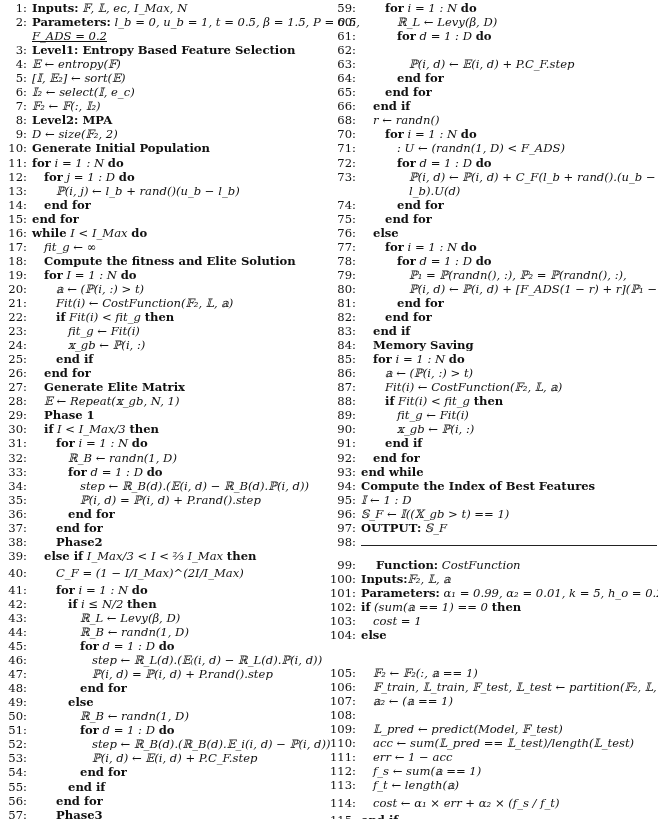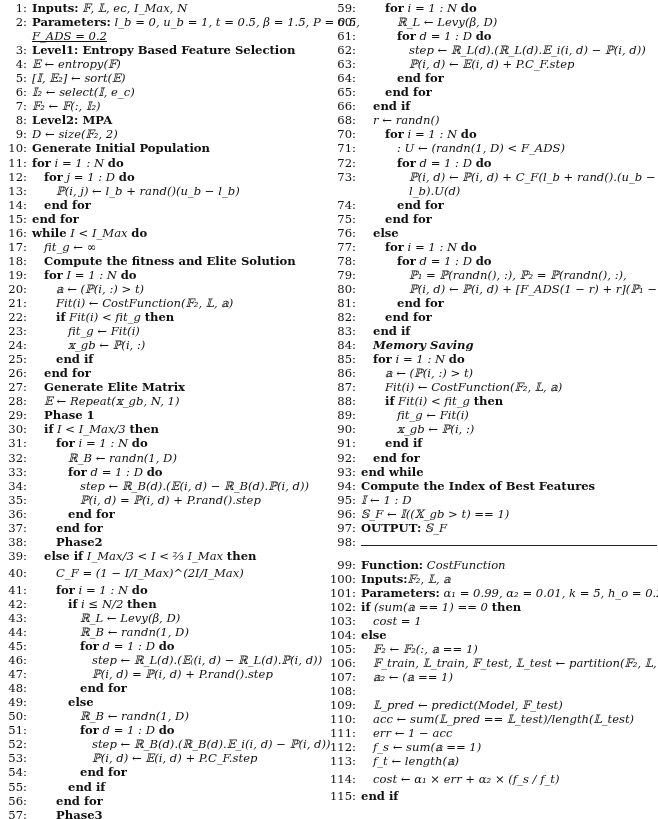--- a/index.html
+++ b/index.html
@@ -276,21 +276,20 @@
       <div class="line">
         <span class="num">60:</span>
         <span class="txt" style="padding-left: 36px;"><span class="i">ℝ_L ← Levy(β, D)</span></span>
       </div>
       <div class="line">
         <span class="num">61:</span>
         <span class="txt" style="padding-left: 36px;"><span class="b">for</span><span class="i"> d = 1 : D </span><span class="b">do</span></span>
       </div>
       <div class="line">
         <span class="num">62:</span>
-        <span class="txt" style="padding-left: 48px;"><span class="i">step ← ℝ_L(d).(ℝ_L(d).𝔼_i(i, d) − ℙ(i, d))</span></span>
       </div>
       <div class="line">
         <span class="num">63:</span>
         <span class="txt" style="padding-left: 48px;"><span class="i">ℙ(i, d) ← 𝔼(i, d) + P.C_F.step</span></span>
       </div>
       <div class="line">
         <span class="num">64:</span>
         <span class="txt" style="padding-left: 36px;"><span class="b">end for</span></span>
       </div>
       <div class="line">
@@ -360,21 +359,21 @@
       <div class="line">
         <span class="num">82:</span>
         <span class="txt" style="padding-left: 24px;"><span class="b">end for</span></span>
       </div>
       <div class="line">
         <span class="num">83:</span>
         <span class="txt" style="padding-left: 12px;"><span class="b">end if</span></span>
       </div>
       <div class="line">
         <span class="num">84:</span>
-        <span class="txt" style="padding-left: 12px; font-style: italic;"><span class="b">Memory Saving</span></span>
+        <span class="txt" style="padding-left: 12px;"><span class="b">Memory Saving</span></span>
       </div>
       <div class="line">
         <span class="num">85:</span>
         <span class="txt" style="padding-left: 12px;"><span class="b">for</span><span class="i"> i = 1 : N </span><span class="b">do</span></span>
       </div>
       <div class="line">
         <span class="num">86:</span>
         <span class="txt" style="padding-left: 24px;"><span class="i">𝕒 ← (ℙ(i, :) &gt; t)</span></span>
       </div>
       <div class="line">
@@ -421,21 +420,21 @@
         <span class="num">97:</span>
         <span class="txt" style="padding-left: 0px;"><span class="b">OUTPUT:</span><span class="i"> 𝕊_F</span></span>
       </div>
       <div class="line">
         <span class="num">98:</span>
         <span class="txt" style="padding-left: 0px;"><span class="rule"></span></span>
       </div>
       <div class="gap"></div>
       <div class="line">
         <span class="num">99:</span>
-        <span class="txt" style="padding-left: 0px;"><span class="b">Function:</span><span class="i"> CostFunction</span></span>
+        <span class="txt" style="padding-left: 0px; margin-left: 15px;"><span class="b">Function:</span><span class="i"> CostFunction</span></span>
       </div>
       <div class="line">
         <span class="num">100:</span>
         <span class="txt" style="padding-left: 0px;"><span class="b">Inputs:</span><span class="i">𝔽₂, 𝕃, 𝕒</span></span>
       </div>
       <div class="line">
         <span class="num">101:</span>
         <span class="txt" style="padding-left: 0px;"><span class="b">Parameters:</span><span class="i"> α₁ = 0.99, α₂ = 0.01, k = 5, h_o = 0.2</span></span>
       </div>
       <div class="line">
@@ -445,21 +444,21 @@
       <div class="line">
         <span class="num">103:</span>
         <span class="txt" style="padding-left: 12px;"><span class="i">cost = 1</span></span>
       </div>
       <div class="line">
         <span class="num">104:</span>
         <span class="txt" style="padding-left: 0px;"><span class="b">else</span></span>
       </div>
       <div class="line">
         <span class="num">105:</span>
-        <span class="txt" style="padding-left: 12px;"><span class="i">𝔽₂ ← 𝔽₂(:, 𝕒 == 1)</span></span>
+        <span class="txt" style="padding-left: 12px; margin-top: 24px;"><span class="i">𝔽₂ ← 𝔽₂(:, 𝕒 == 1)</span></span>
       </div>
       <div class="line">
         <span class="num">106:</span>
         <span class="txt" style="padding-left: 12px;"><span class="i">𝔽_train, 𝕃_train, 𝔽_test, 𝕃_test ← partition(𝔽₂, 𝕃, h_o)</span></span>
       </div>
       <div class="line">
         <span class="num">107:</span>
         <span class="txt" style="padding-left: 12px;"><span class="i">𝕒₂ ← (𝕒 == 1)</span></span>
       </div>
       <div class="line">

